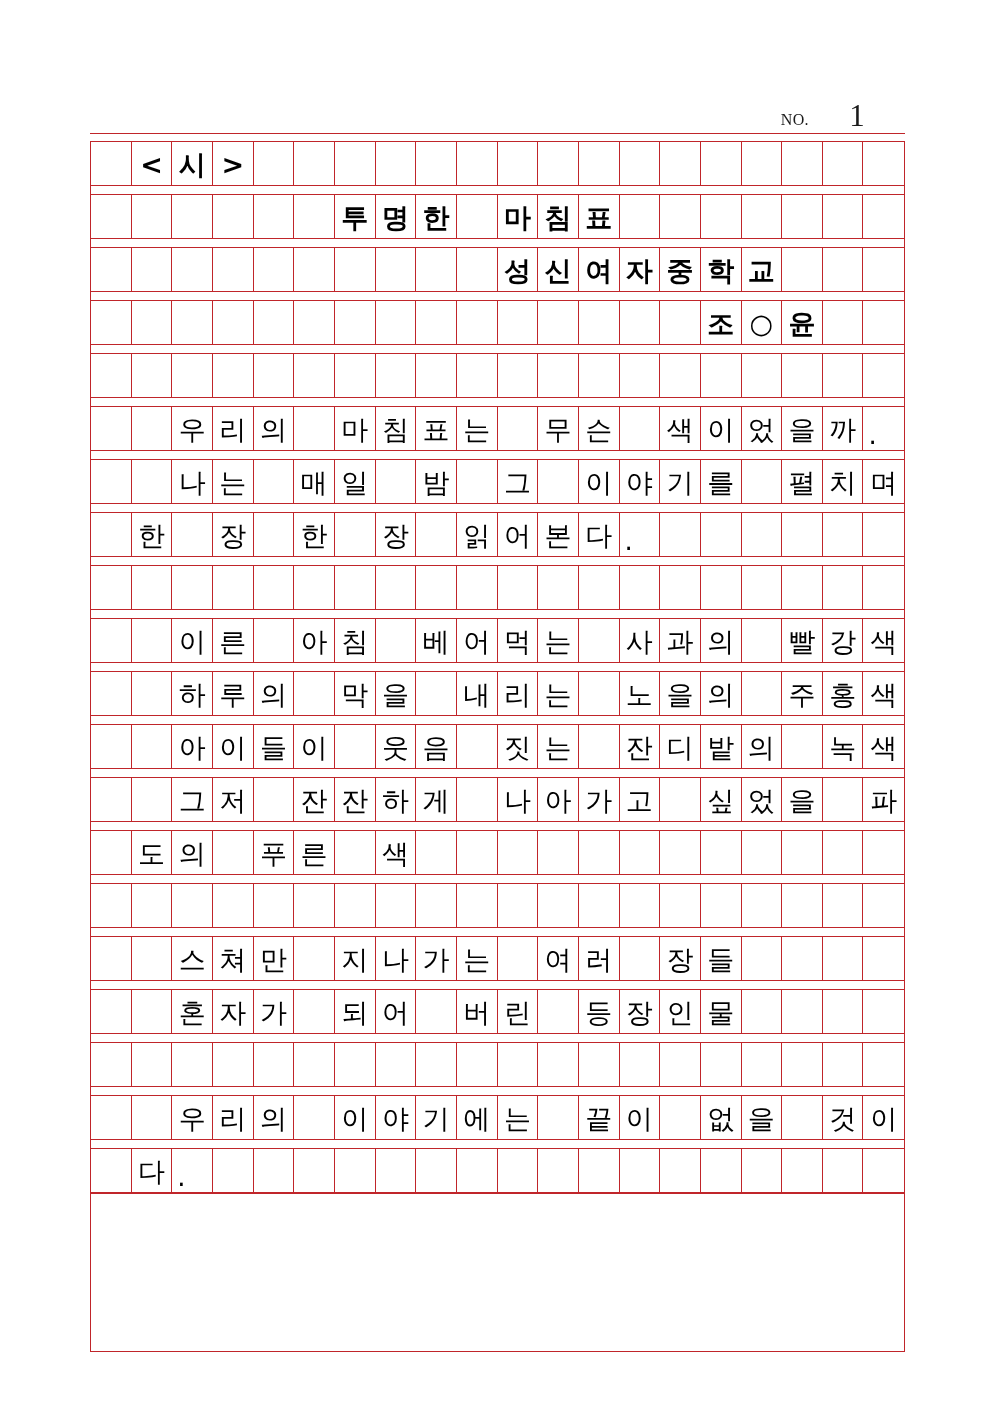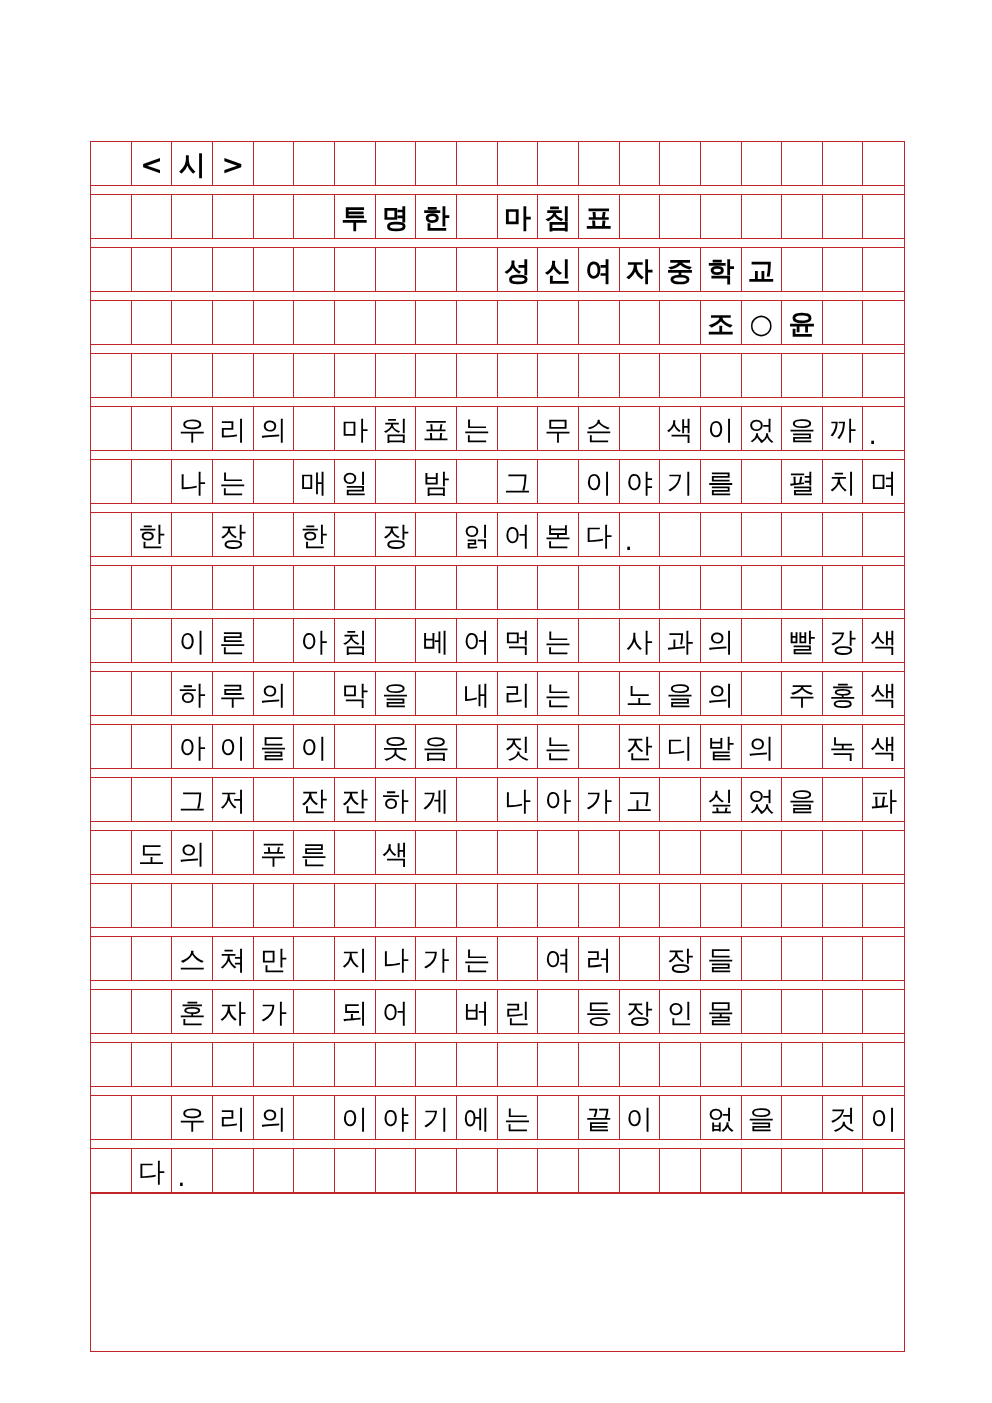--- a/index.html
+++ b/index.html
@@ -129,20 +129,27 @@
     width: 815px;
     height: 159px;
     border: 1.5px solid #c0252a;
   }
 </style>
 </head>
 <body>
 
 <div class="page">
 
+  <div class="sheet-header">
+    <div class="header-inner">
+      <span class="no-label">NO.</span>
+      <span class="no-value">1</span>
+    </div>
+    <div class="header-rule"></div>
+  </div>
 
   <div class="grid" id="grid">
       <div class="grid-row">
         <div class="cell"></div>
         <div class="cell">
           <span class="glyph bold">&lt;</span>
         </div>
         <div class="cell">
           <span class="glyph bold">시</span>
         </div>

